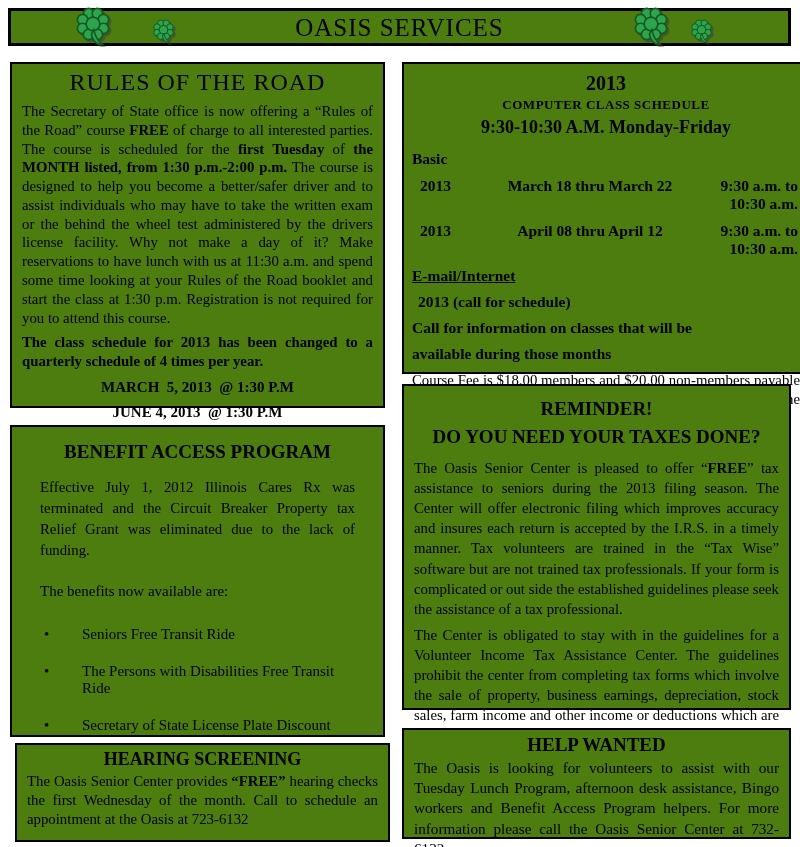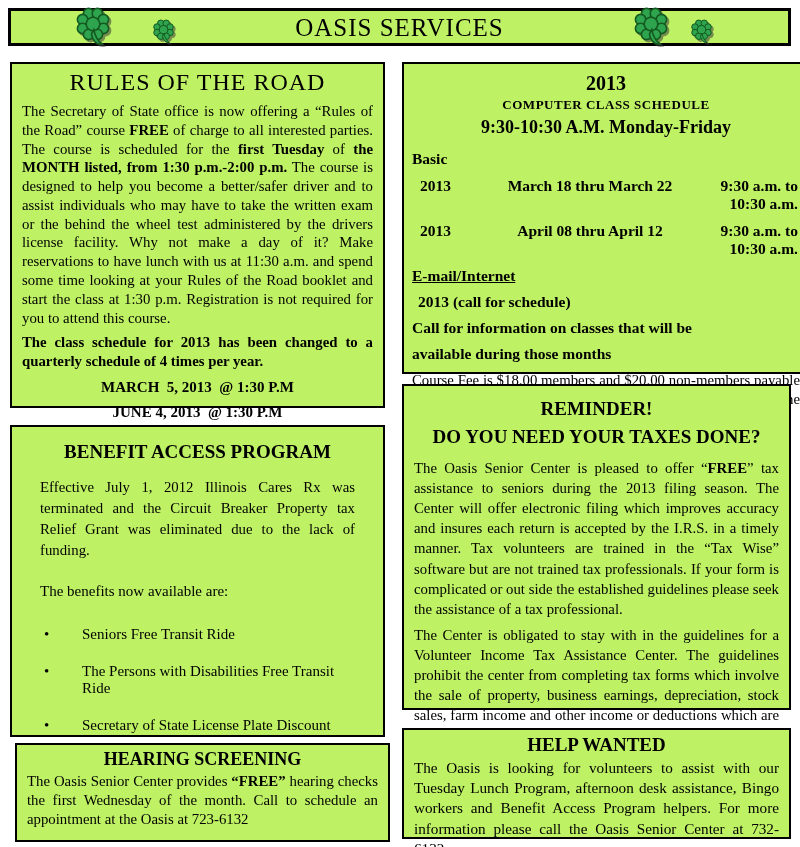--- a/index.html
+++ b/index.html
@@ -1,18 +1,18 @@
 <!DOCTYPE html>
 <html><head>
 <meta charset="utf-8">
 <style>
   html,body{margin:0;padding:0;background:#fff;}
   .page{position:relative;width:800px;height:847px;background:#fff;
         font-family:"Liberation Serif", serif;color:#000;overflow:hidden;}
-  .box{position:absolute;border:2px solid #000;box-sizing:border-box;background:#bef264;}
+  .box{position:absolute;border:2px solid #000;box-sizing:border-box;background:#4d7c0f;}
 
   
   .header-box{left:8px;top:8px;width:783px;height:38px;border-width:3px;overflow:visible;}
   .header-title{position:absolute;left:0;right:0;top:0;height:32px;line-height:33px;
                 text-align:center;font-size:25px;letter-spacing:1px;}
   .clover{position:absolute;filter:drop-shadow(2px 2px 0 rgba(60,60,60,.55));}
   .clover svg{display:block;width:100%;height:100%;}
   .clover-ll{left:62px;top:-7px;width:40px;height:44px;}
   .clover-sl{left:140px;top:6px;width:25px;height:28px;}
   .clover-lr{left:620px;top:-7px;width:40px;height:44px;}

